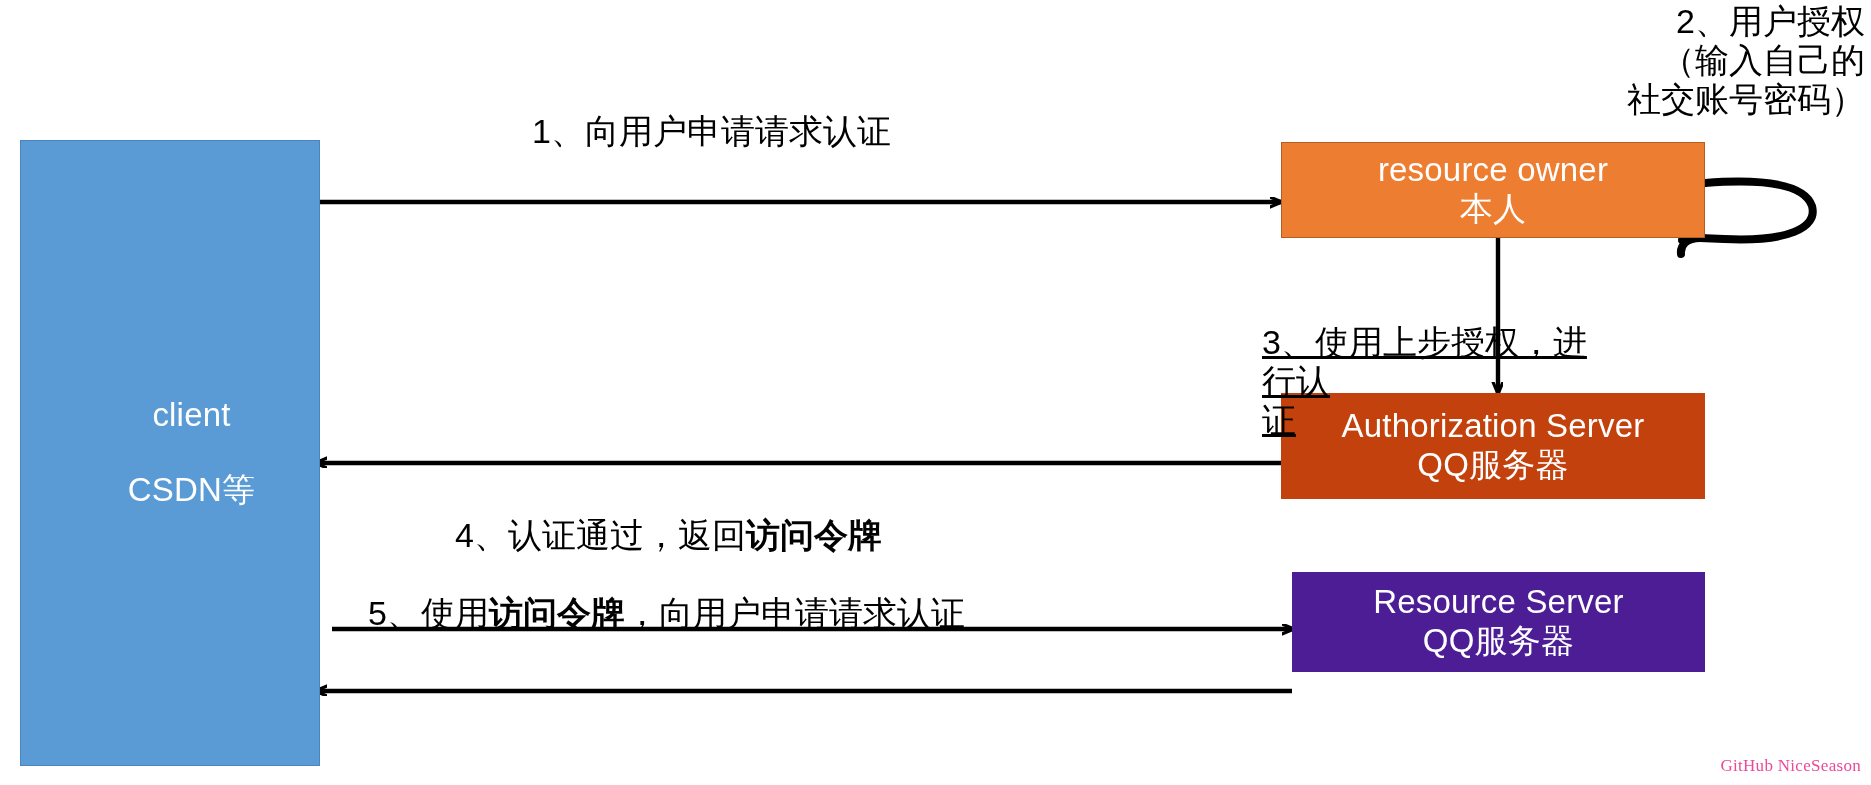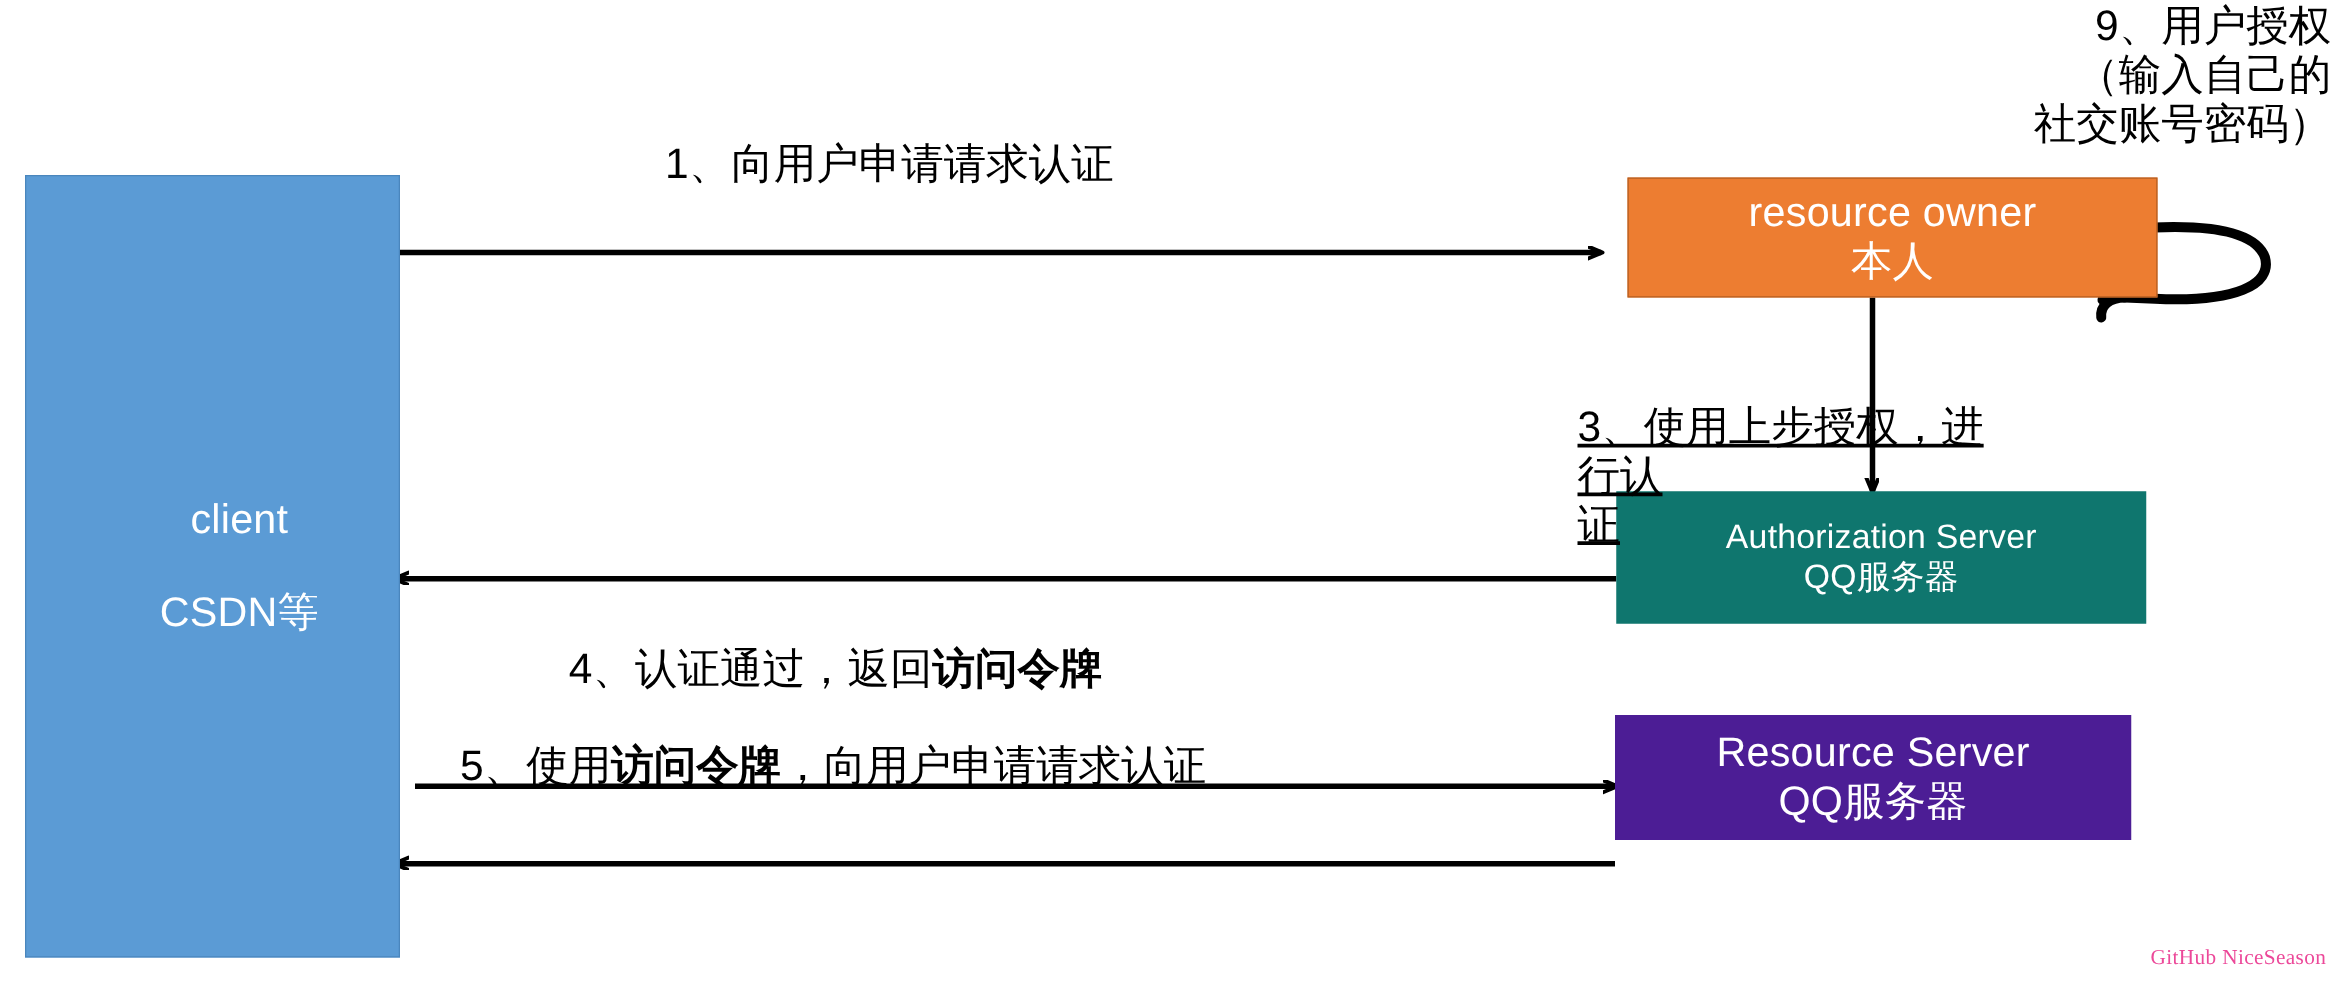--- a/index.html
+++ b/index.html
@@ -44,31 +44,29 @@
   #node-client .gap { height: 36px; }
 
   #node-resource-owner {
     left: 1281px;
     top: 142px;
     width: 424px;
     height: 96px;
     background: #ed7d31;
     border: 1px solid #b45f22;
     font-size: 33px;
-    margin-left: 21px;
   }
 
   #node-auth-server {
     left: 1281px;
     top: 393px;
     width: 424px;
     height: 106px;
-    background: #0f766e;
-    font-size: 27px;
-    margin-left: 12px;
+    background: #c2410c;
+    font-size: 33px;
   }
 
   #node-resource-server {
     left: 1292px;
     top: 572px;
     width: 413px;
     height: 100px;
     background: #4c1d95;
     font-size: 33px;
   }
@@ -167,21 +165,21 @@
     <span class="line">QQ服务器</span>
   </div>
 
   <div class="node" id="node-resource-server">
     <span class="line">Resource Server</span>
     <span class="line">QQ服务器</span>
   </div>
 
   <div class="label" id="label-1">1、向用户申请请求认证</div>
 
-  <div class="label" id="label-2">9、用户授权
+  <div class="label" id="label-2">2、用户授权
 （输入自己的
 社交账号密码）</div>
 
   <div class="label" id="label-3">3、使用上步授权，进行认
 证</div>
 
   <div class="label" id="label-4"><span>4、认证通过，返回</span><b>访问令牌</b><span></span></div>
 
   <div class="label" id="label-5"><span>5、使用</span><b>访问令牌</b><span>，向用户申请请求认证</span></div>
 

